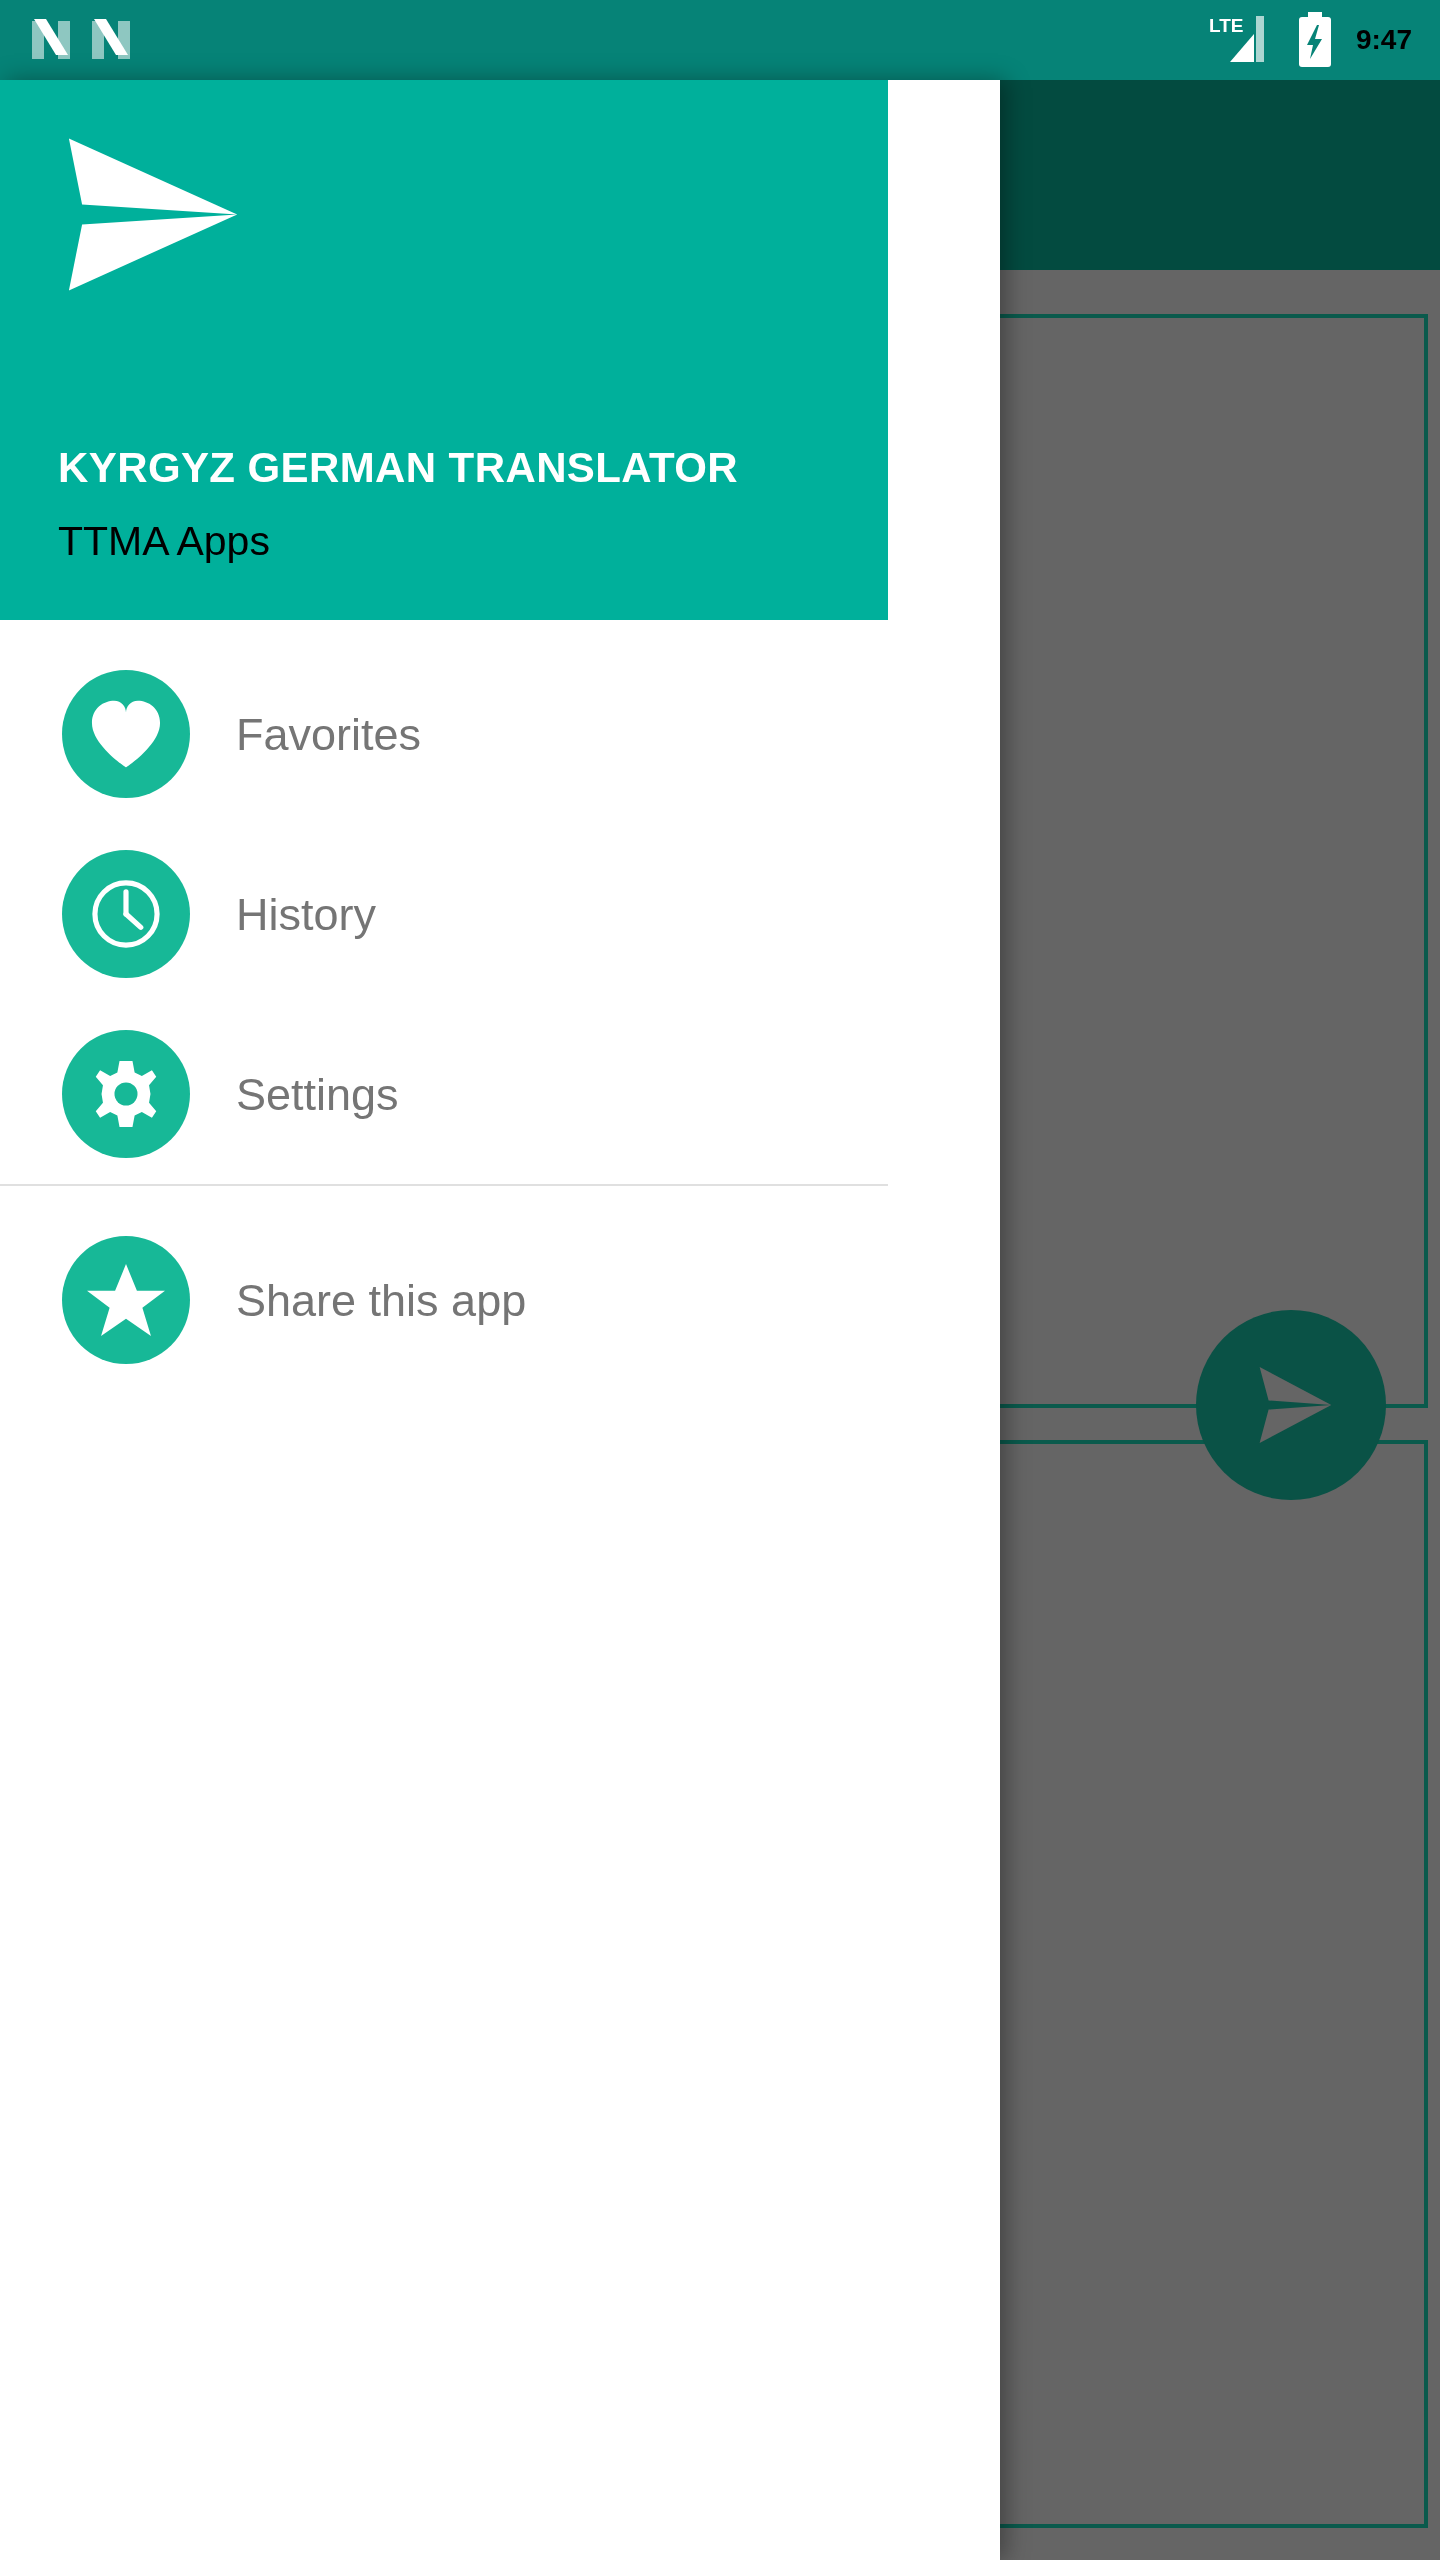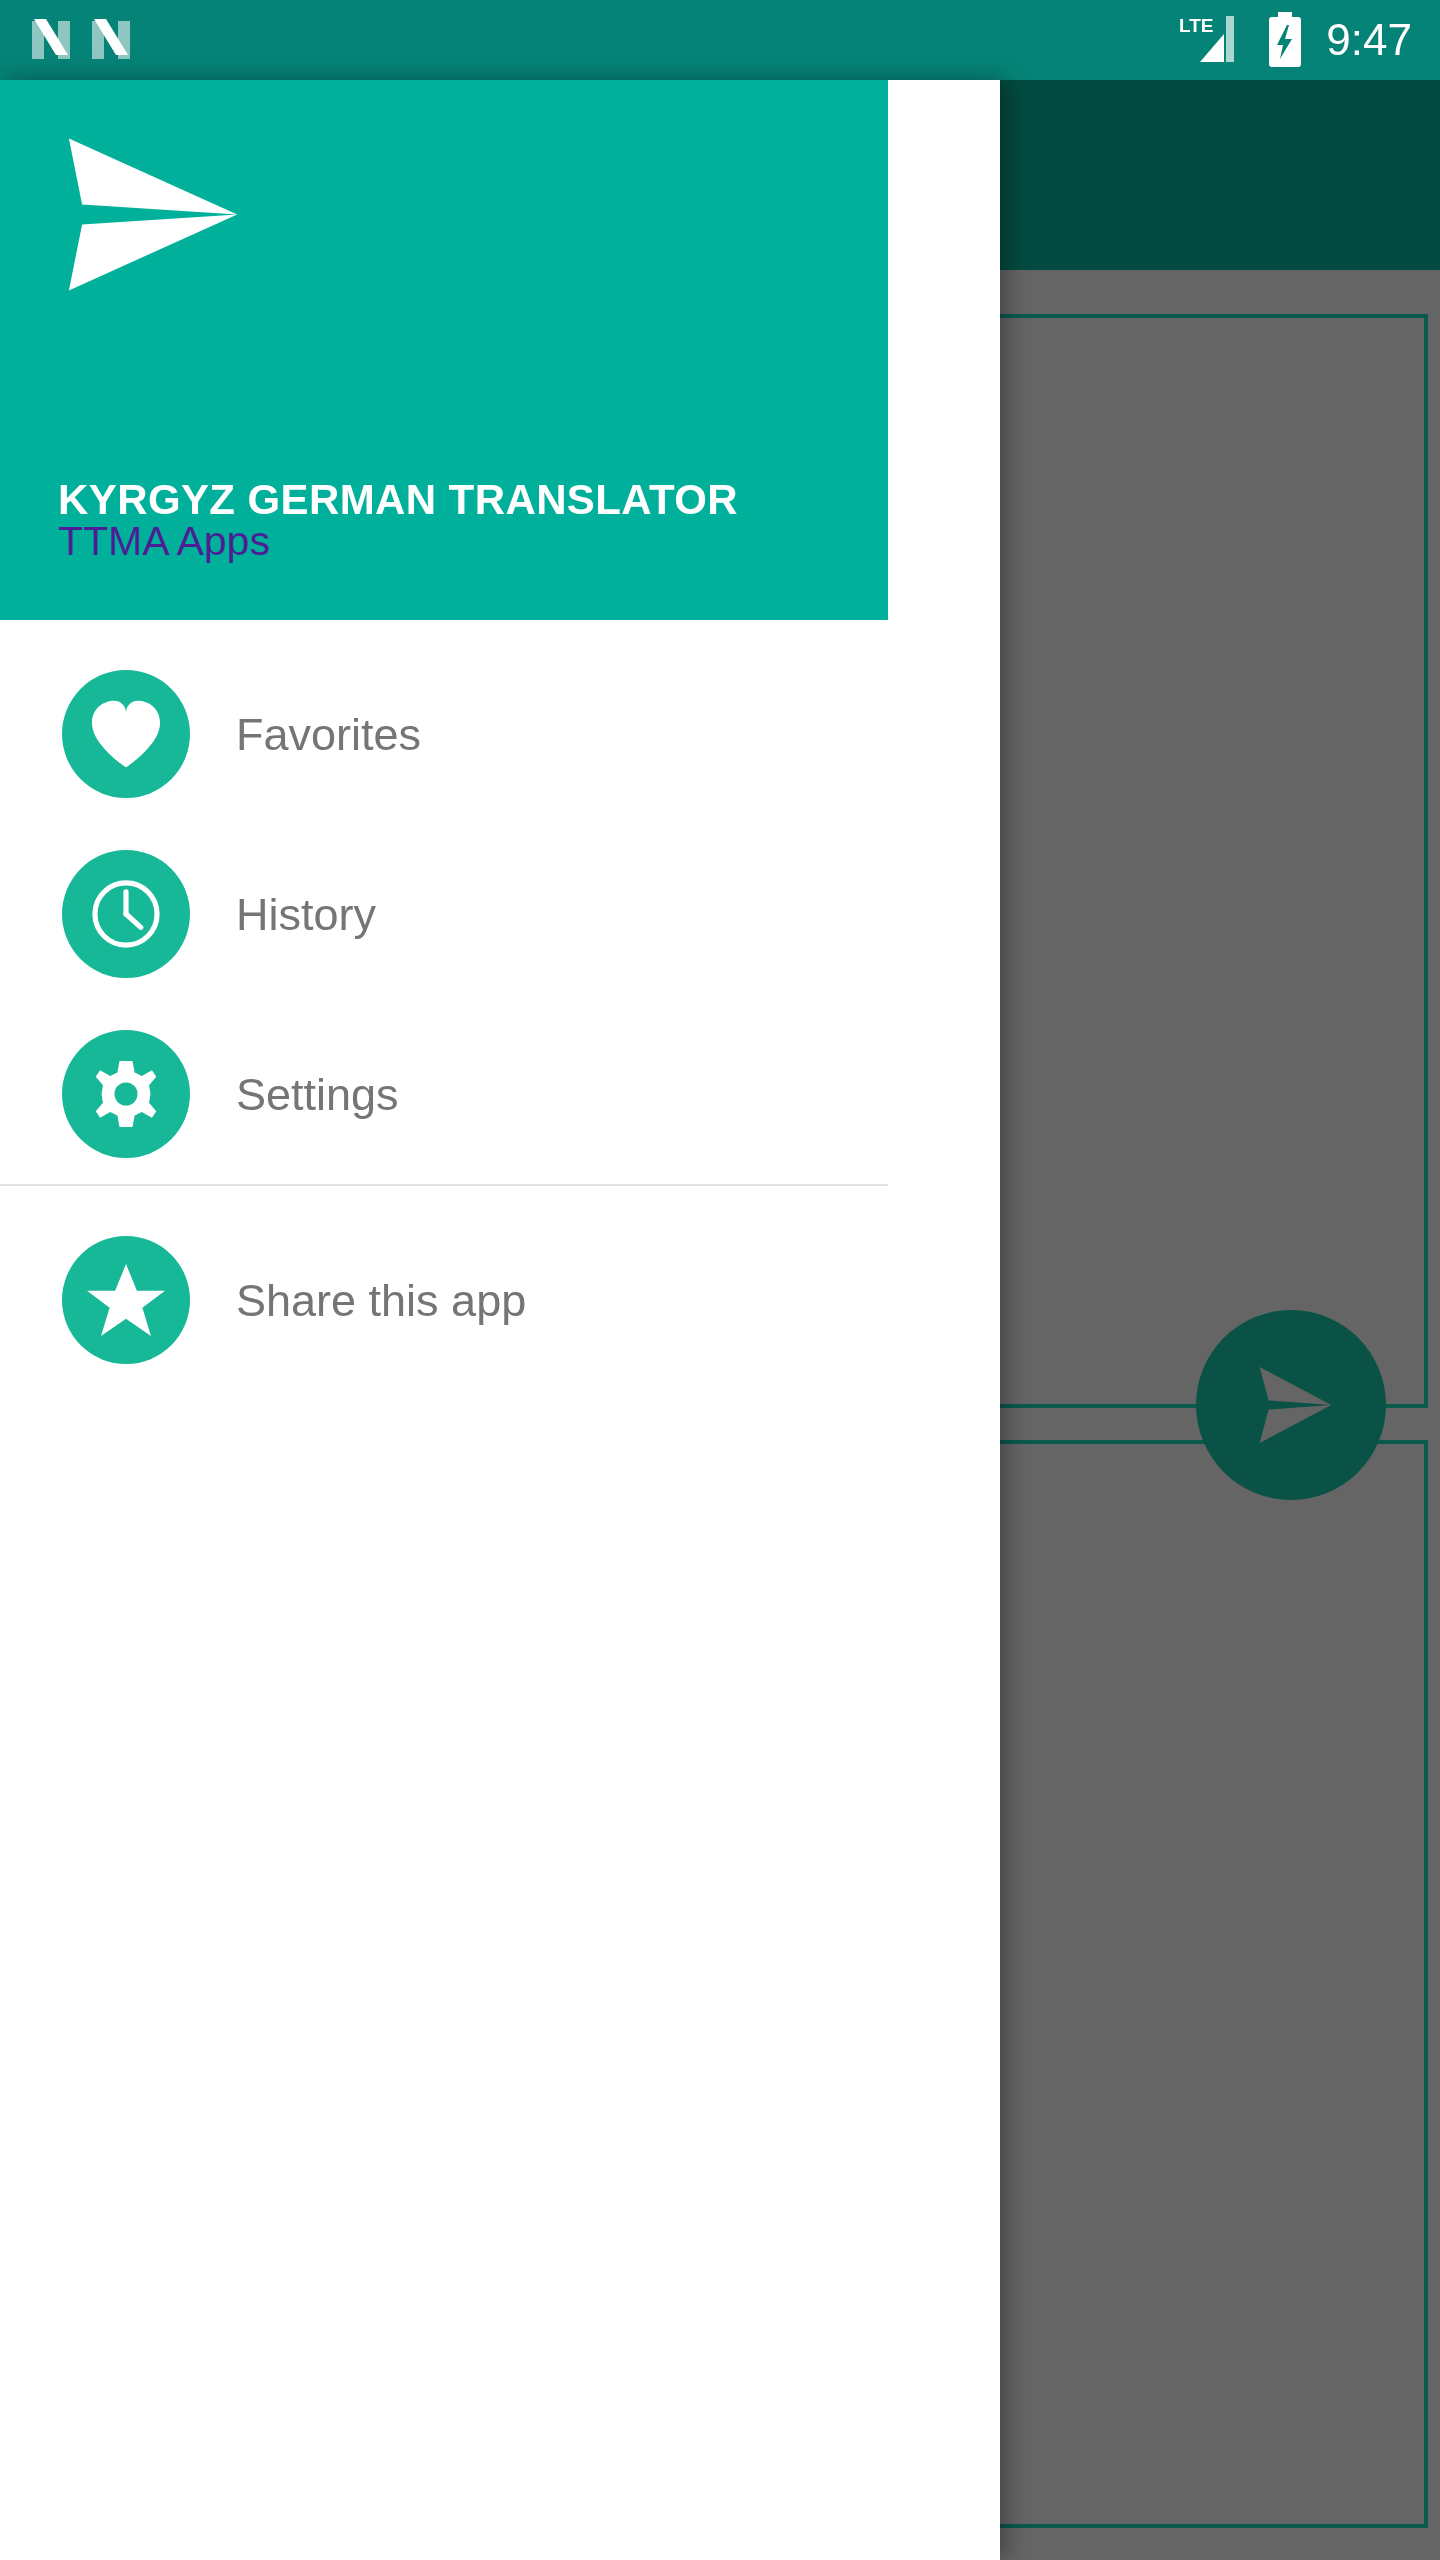--- a/index.html
+++ b/index.html
@@ -47,41 +47,41 @@
   #statusbar {
     position:absolute; left:0; top:0; width:1440px; height:80px;
     background:#068377; z-index:50;
     display:flex; align-items:center;
   }
   #status-left { display:flex; align-items:center; gap:14px; padding-left:28px; }
   #status-right {
     margin-left:auto; display:flex; align-items:center;
     gap:20px; padding-right:28px;
   }
-  #clock { color:#ffffff; font-size:44px; font-weight:normal; letter-spacing:0px; }
+  #clock { color:#000000; font-size:28px; font-weight:bold; letter-spacing:0px; }
 
   
   #drawer {
     position:absolute; left:0; top:80px; width:1000px; height:2480px;
     background:#ffffff; z-index:60;
     box-shadow:6px 0 22px rgba(0,0,0,0.35);
   }
   #drawer-header {
     width:888px; height:540px; background:#00B09B;
     padding:38px 58px 0 58px;
     display:flex; flex-direction:column;
   }
   #drawer-logo { width:200px; height:165px; margin-top:14px; }
   #drawer-title {
     margin-top:auto; color:#ffffff; font-size:42px; font-weight:bold;
     letter-spacing:0.4px; line-height:1;
   }
   #drawer-subtitle {
-    color:#4c1d95; font-size:41px; font-weight:normal;
-    margin-bottom:58px; line-height:1;
+    color:#000000; font-size:41px; font-weight:normal;
+    margin-top:32px; margin-bottom:58px; line-height:1;
   }
 
   .menu-group { padding-top:24px;border-radius:20px; }
   .menu-item {
     display:flex; align-items:center;
     height:180px; padding-left:62px;
     cursor:pointer;
   }
   .menu-icon {
     width:128px; height:128px; border-radius:50%;

